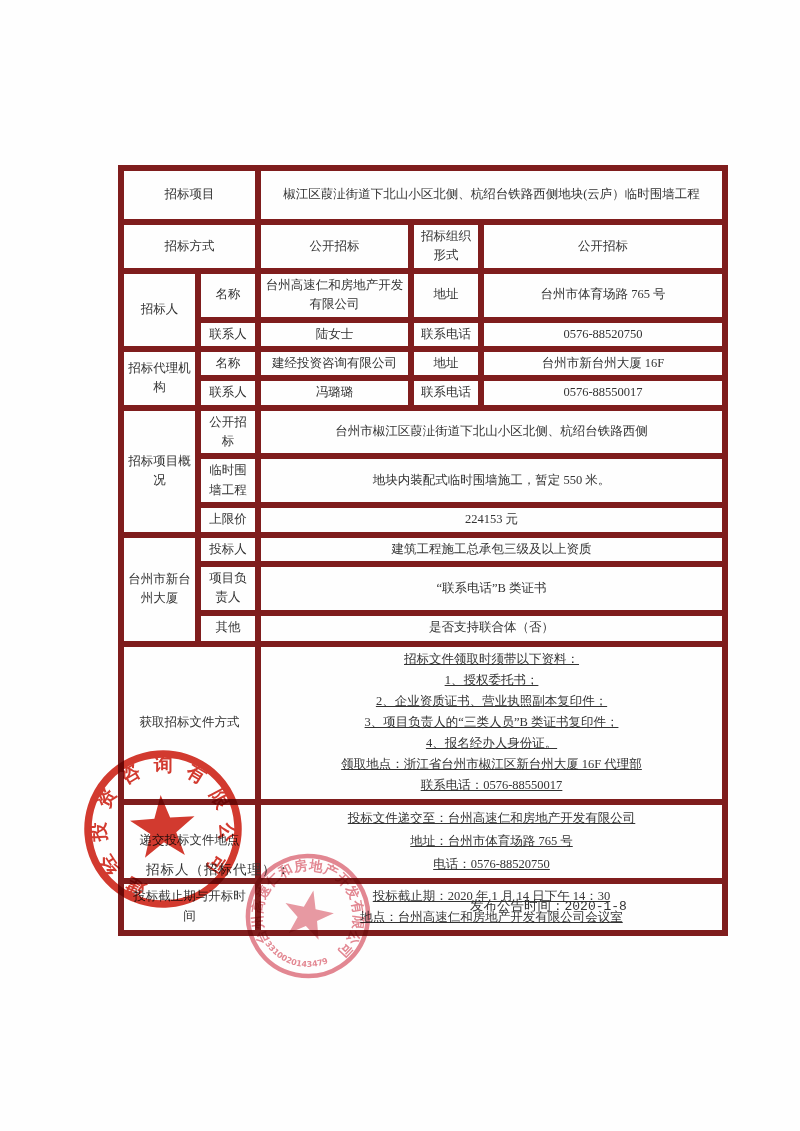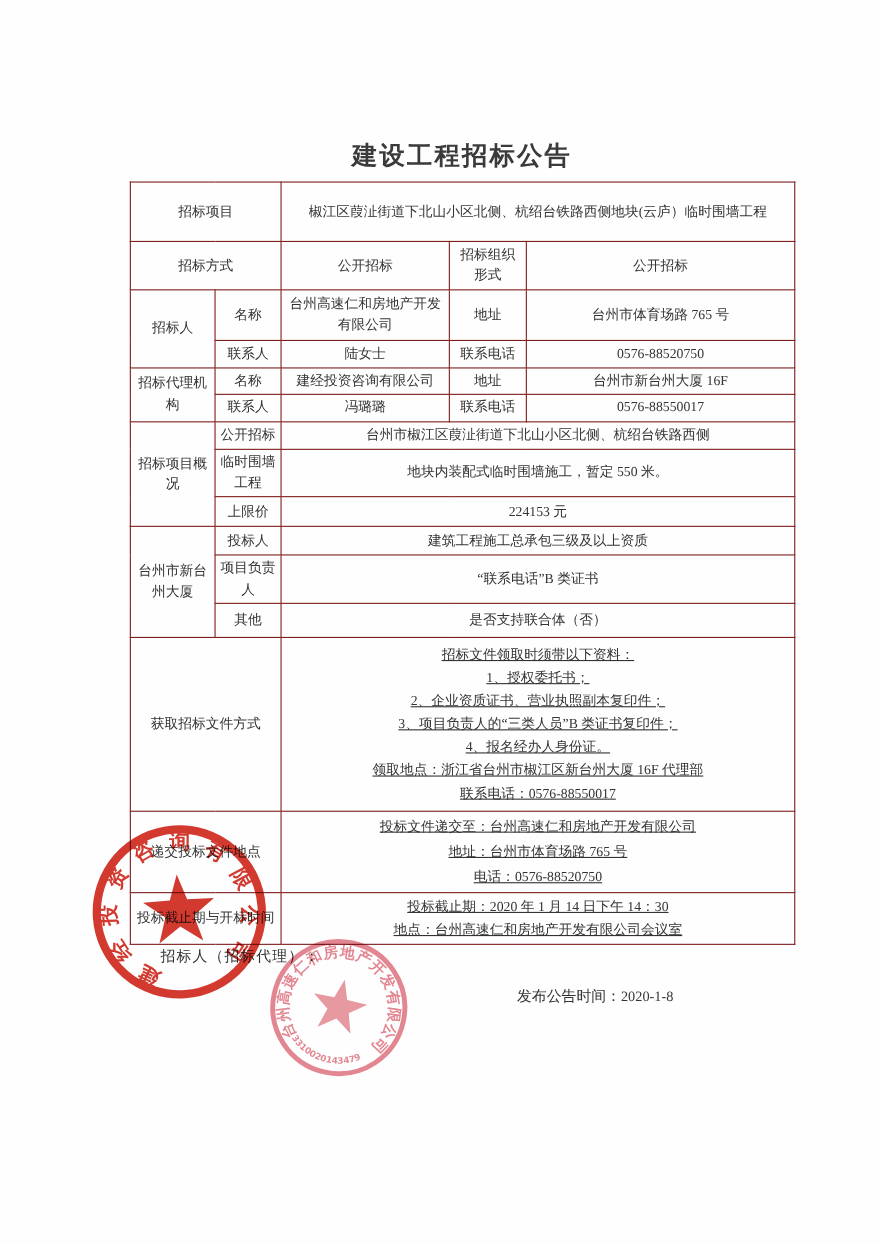--- a/index.html
+++ b/index.html
@@ -23,21 +23,21 @@
   }
   table.tender{
     position:absolute;left:118px;top:165px;
     width:604px;
     border-collapse:collapse;
     table-layout:fixed;
     font-size:12.5px;
     color:#333;
   }
   table.tender td{
-    border:1px solid #7f1d1d;
+    border:6px solid #7f1d1d;
     text-align:center;
     vertical-align:middle;
     padding:2px 4px;
     line-height:1.55;
     overflow:hidden;
   }
   td.lft{text-align:left;padding-left:9px;text-decoration:underline;}
   .r1{height:54px}.r2{height:42px}.r3{height:46px}.r4{height:25px}
   .r5{height:23px}.r6{height:24px}.r7{height:25px}.r8{height:38px}
   .r9{height:27px}.r10{height:26px}.r11{height:40px}.r12{height:31px}
@@ -46,31 +46,30 @@
   .ml14 div{line-height:23px;}
   .ml15 div{line-height:21px;}
   .sig-line{
     position:absolute;left:146px;top:861px;
     font-size:13.5px;color:#333;letter-spacing:1px;
   }
   .publish-line{
     position:absolute;left:470px;top:897px;
     font-size:13.5px;color:#333;
   }
-  .publish-line .date{font-family:Liberation Serif, serif;font-size:13px;}
+  .publish-line .date{font-family:Liberation Mono, monospace;font-size:13px;}
   svg.seal{position:absolute;mix-blend-mode:multiply;pointer-events:none;}
   #seal-agency{left:78px;top:744px;}
   #seal-company{left:236px;top:844px;}
 </style>
 </head>
 <body>
 
 <div class="page">
 
-  <h1 class="doc-title">建设工程招标公告</h1>
 
   <table class="tender">
     <colgroup>
       <col style="width:77px">
         <col style="width:60px">
         <col style="width:153px">
         <col style="width:70px">
         <col style="width:244px">
     </colgroup>
     <tbody>

